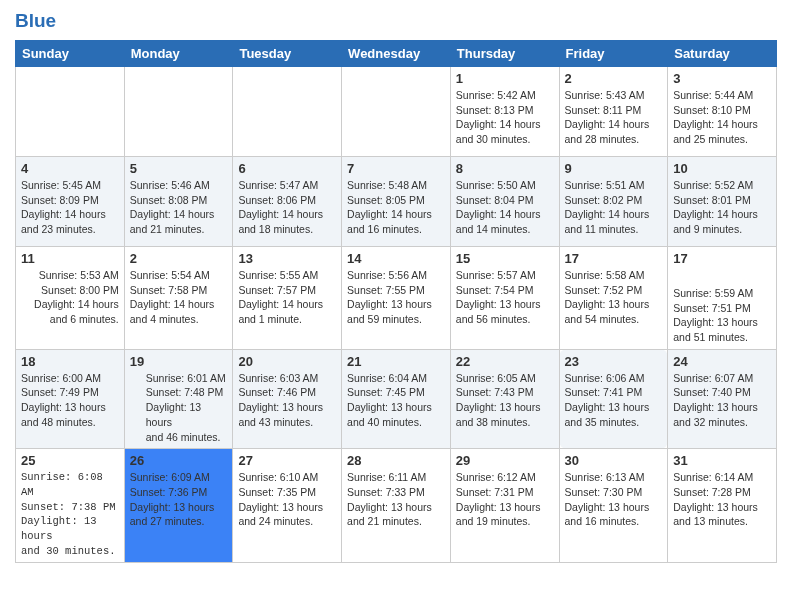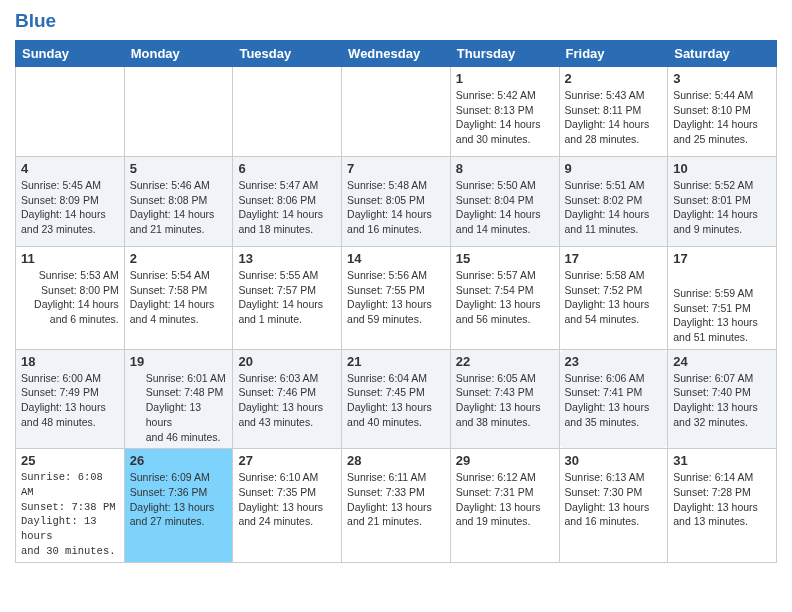--- a/index.html
+++ b/index.html
@@ -289,21 +289,21 @@
         </td>
       </tr>
       <tr>
         <td style="background: rgb(255, 255, 255);">
           <div class="day-number">25</div>
           <div class="day-info" style="white-space: pre-line; font-family: Liberation Mono, monospace;">Sunrise: 6:08 AM
 Sunset: 7:38 PM
 Daylight: 13 hours
 and 30 minutes.</div>
         </td>
-        <td style="background: #7dd3fc;">
+        <td style="background: #3b82f6;">
           <div class="day-number">26</div>
           <div class="day-info" style="white-space: pre-line;">Sunrise: 6:09 AM
 Sunset: 7:36 PM
 Daylight: 13 hours
 and 27 minutes.</div>
         </td>
         <td style="background: rgb(255, 255, 255);">
           <div class="day-number">27</div>
           <div class="day-info" style="white-space: pre-line;">Sunrise: 6:10 AM
 Sunset: 7:35 PM

